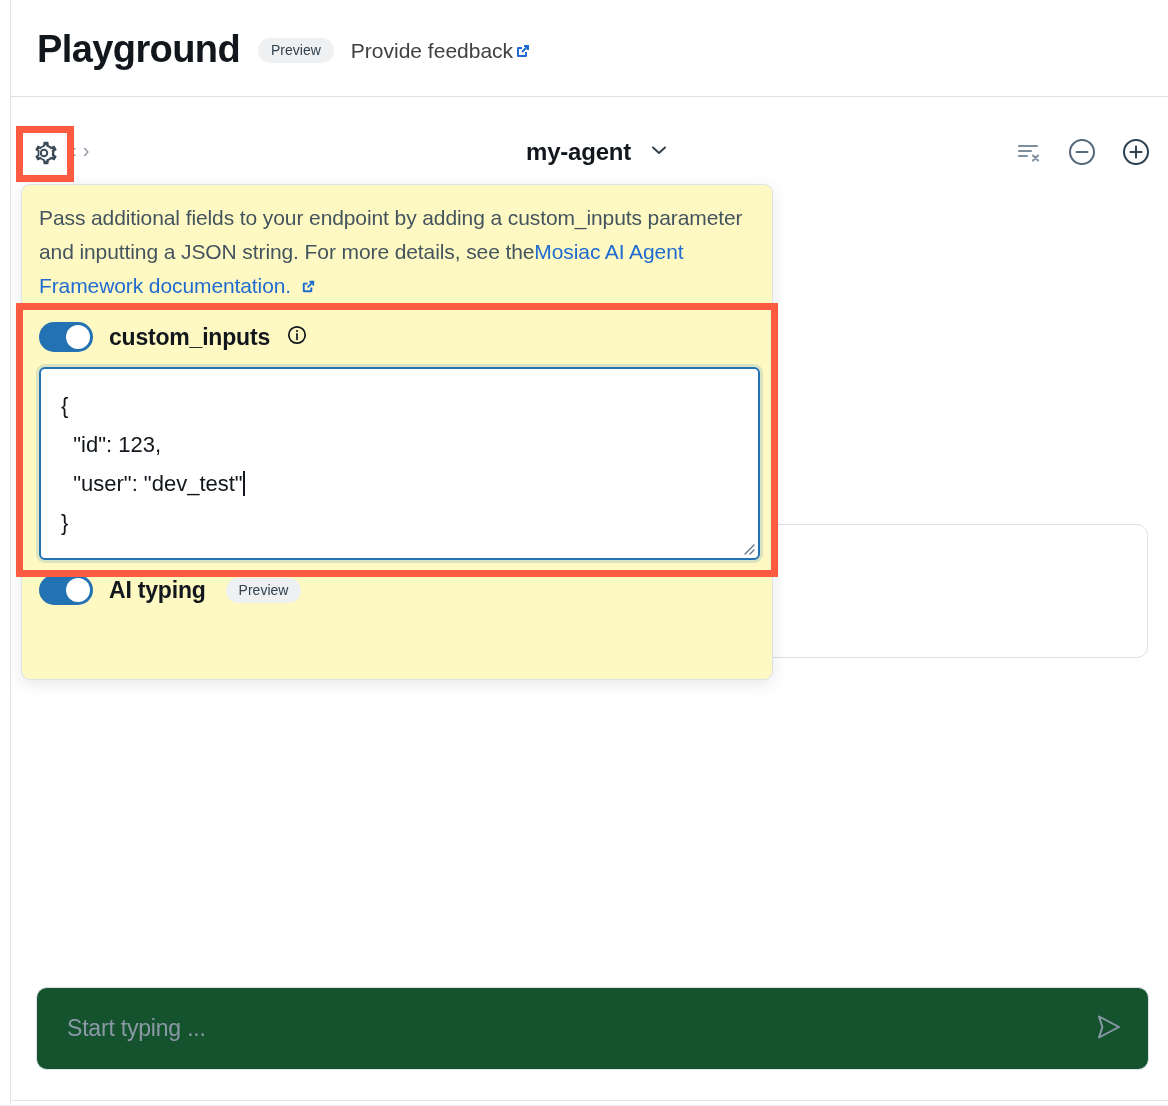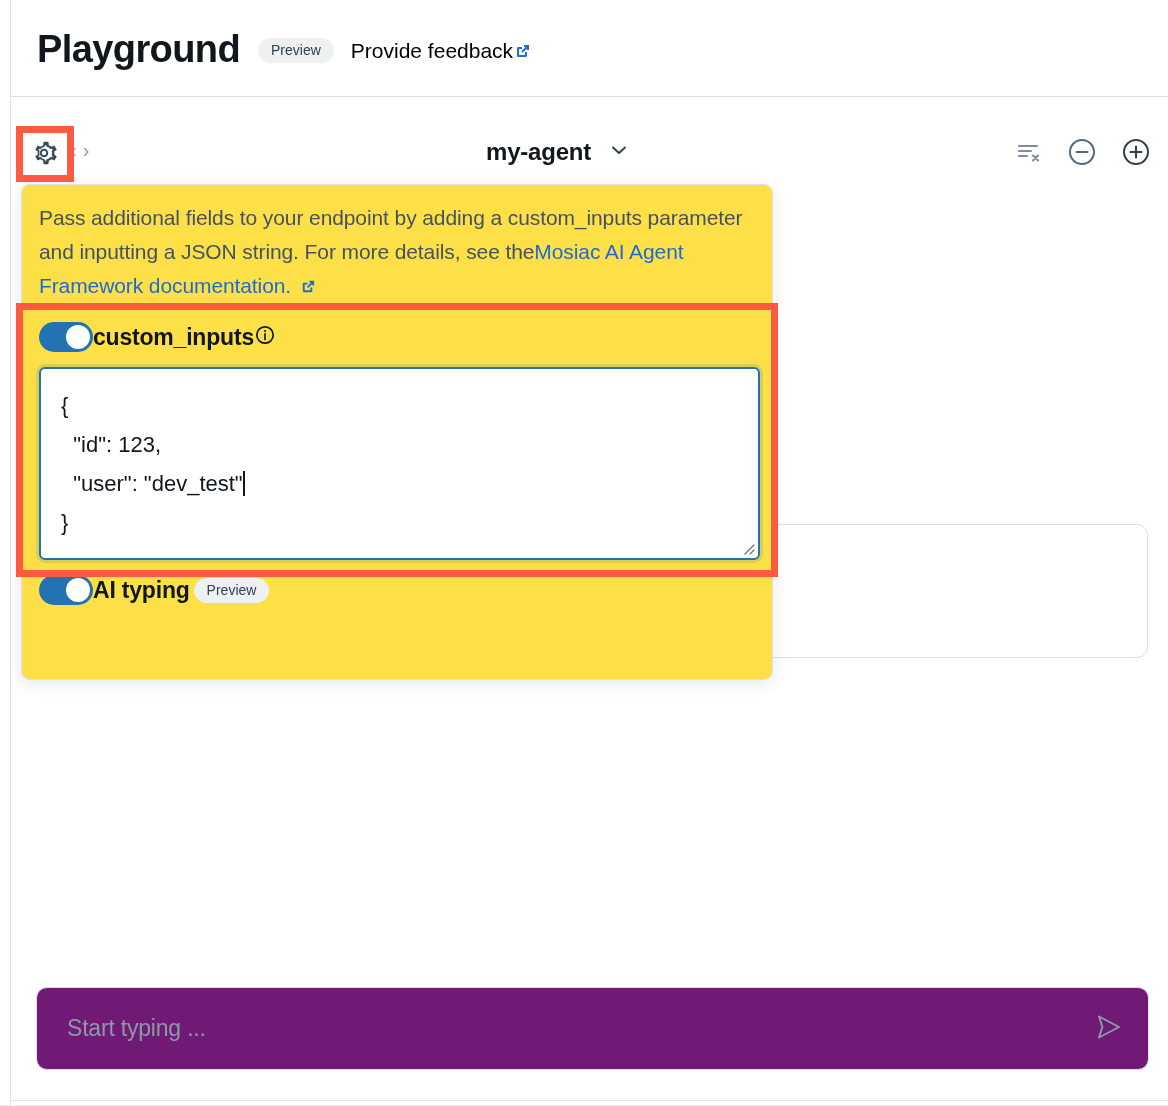--- a/index.html
+++ b/index.html
@@ -59,21 +59,21 @@
     color: #31424f;
     border-radius: 14px;
     font-size: 14px;
     padding: 5px 13px 6px 13px;
     line-height: 1;
     white-space: nowrap;
   }
   .header-pill { margin-left: 18px; margin-top: 4px; }
   .feedback-link {
     margin-left: 17px; margin-top: 4px;
-    color: #000000;
+    color: #404040;
     font-size: 21px;
     text-decoration: none;
     display: inline-flex; align-items: center; 
     cursor: pointer;
   }
   .ext-icon { display: inline-block; width: 20px; height: 20px; }
 
   
   .toolbar {
     position: absolute; left: 11px; top: 97px; width: 1157px; height: 86px;
@@ -92,63 +92,63 @@
     color: #8c99a6;
     font-size: 20px;
   }
   .nav-arrow { cursor: pointer; line-height: 1; }
   .agent-select {
     position: absolute; left: 486px; top: 138px;
     display: flex; align-items: center; gap: 17px;
     cursor: pointer;
   }
   .agent-name {
-    font-size: 24px; font-weight: 700; color: #11171c; letter-spacing: -0.2px;
+    font-size: 24px; font-weight: 700; color: #11171c; letter-spacing: -0.2px; margin-left: 40px;
   }
   .toolbar-right {
     position: absolute; right: 16px; top: 136px;
     display: flex; align-items: center; gap: 22px;
   }
   .tool-icon { cursor: pointer; display: block; }
 
   
   .bg-card {
     position: absolute; left: 300px; top: 524px;
     width: 848px; height: 134px;
     border: 1px solid #dbe1e8;
     border-radius: 11px;
     background: #ffffff;
   }
 
   
   .popover {
     position: absolute; left: 21px; top: 184px;
     width: 752px; height: 496px;
-    background: #fde047;
+    background: #fef9c3;
     border: 1px solid #dde2e8;
     border-radius: 9px;
     box-shadow: 0 4px 16px rgba(16,30,45,0.10);
     overflow: visible;
   }
   .popover-desc {
     position: absolute; left: 17px; top: 16px;
     width: 722px;
     font-size: 21px;
     line-height: 34px;
     color: #44545f;
     letter-spacing: -0.1px;
   }
   .popover-desc a {
     color: #1f6bd0; text-decoration: none; cursor: pointer;
   }
   .desc-ext-icon { display: inline-block; vertical-align: -3px; margin-left: 8px; }
 
   
   .toggle-row {
-    display: flex; align-items: center; 
+    display: flex; align-items: center; gap: 16px;
   }
   .switch {
     width: 54px; height: 30px;
     border-radius: 15px;
     background: #2272b4;
     position: relative;
     flex: 0 0 auto;
     cursor: pointer;
   }
   .switch .knob {
@@ -220,21 +220,21 @@
   }
   .hl-gear { left: 16px; top: 126px; width: 58px; height: 56px; }
   .hl-ci   { left: 16px; top: 303px; width: 762px; height: 274px; }
 
   
   .composer {
     position: absolute; left: 36px; top: 987px;
     width: 1113px; height: 83px;
     border: 1px solid #dbe1e8;
     border-radius: 11px;
-    background: #701a75;
+    background: #14532d;
     display: flex; align-items: center;
     padding: 0 22px 0 30px;
   }
   .composer-placeholder {
     flex: 1;
     font-size: 23px;
     color: #8b99a7;
     letter-spacing: -0.2px;
   }
   .send-btn { cursor: pointer; display: flex; align-items: center; }

